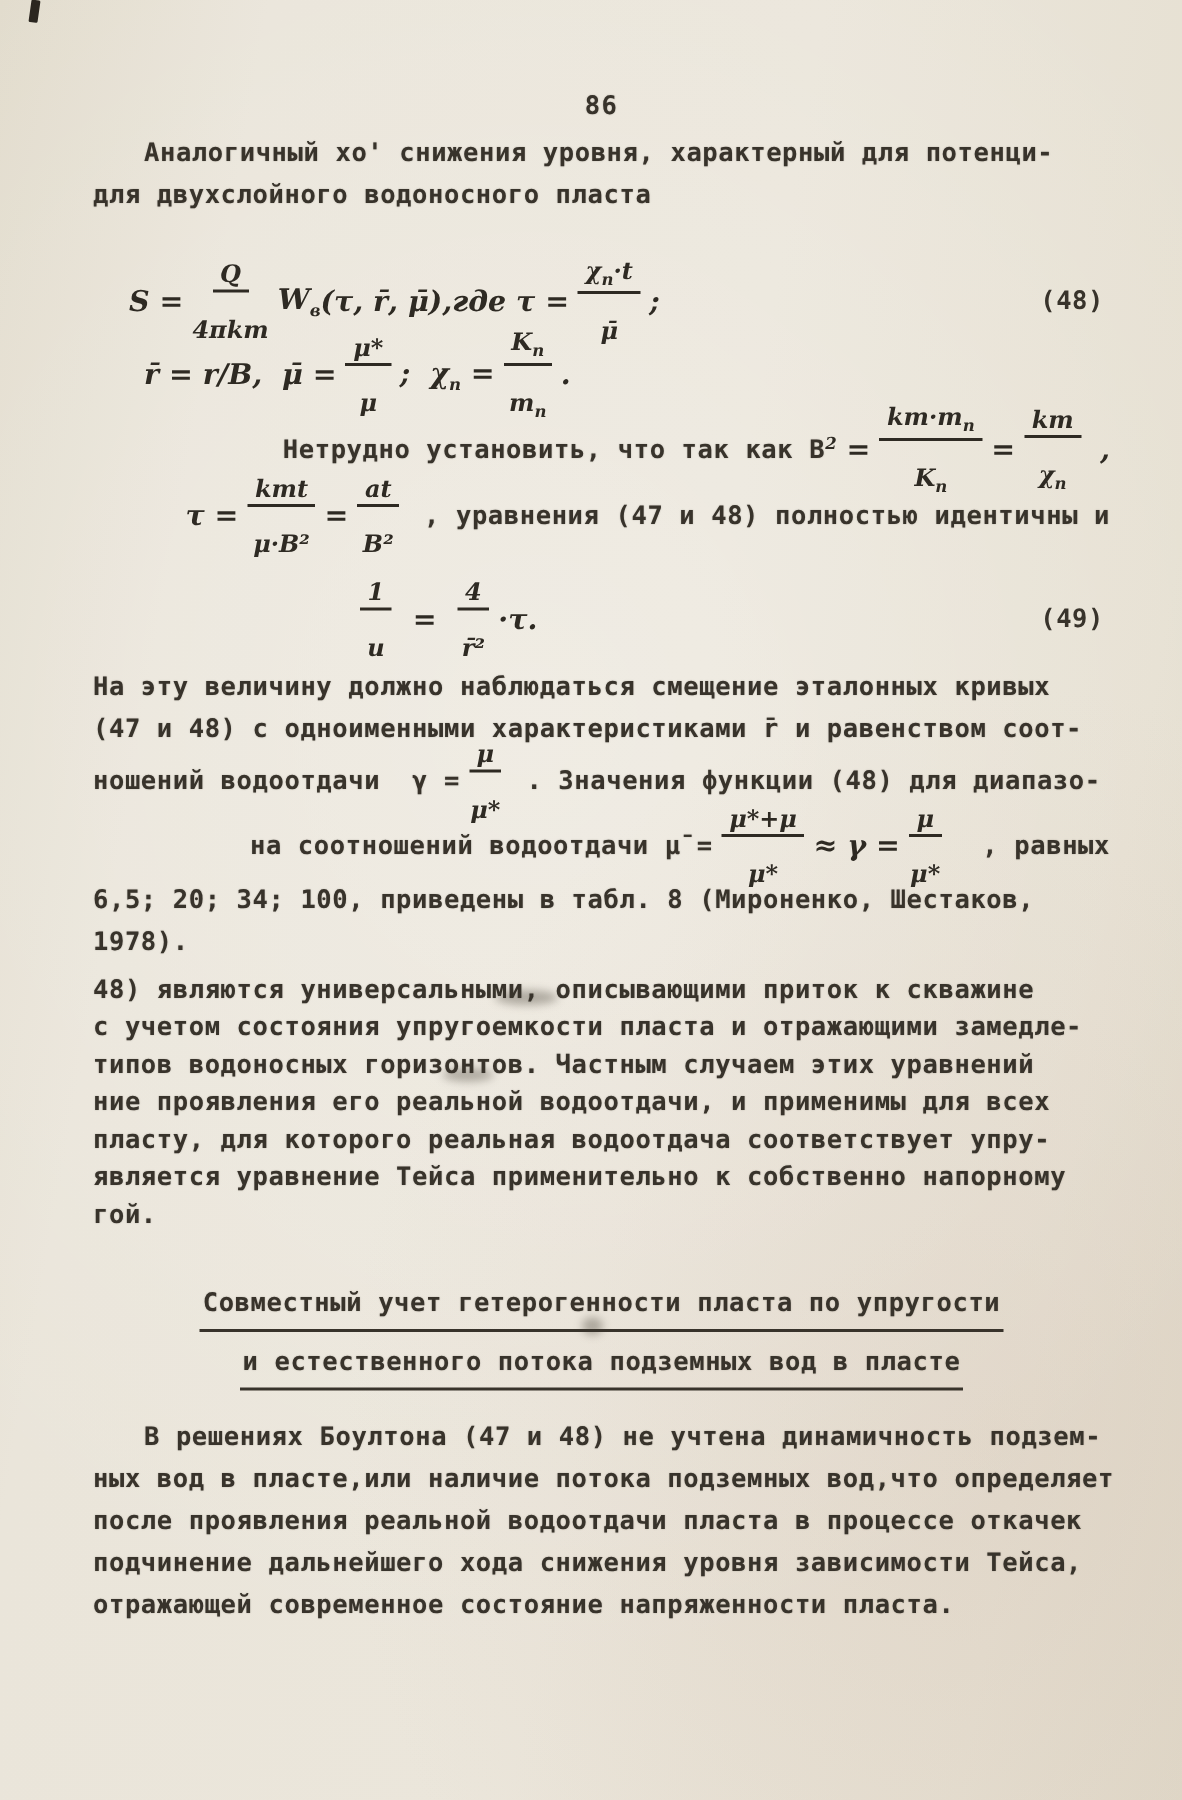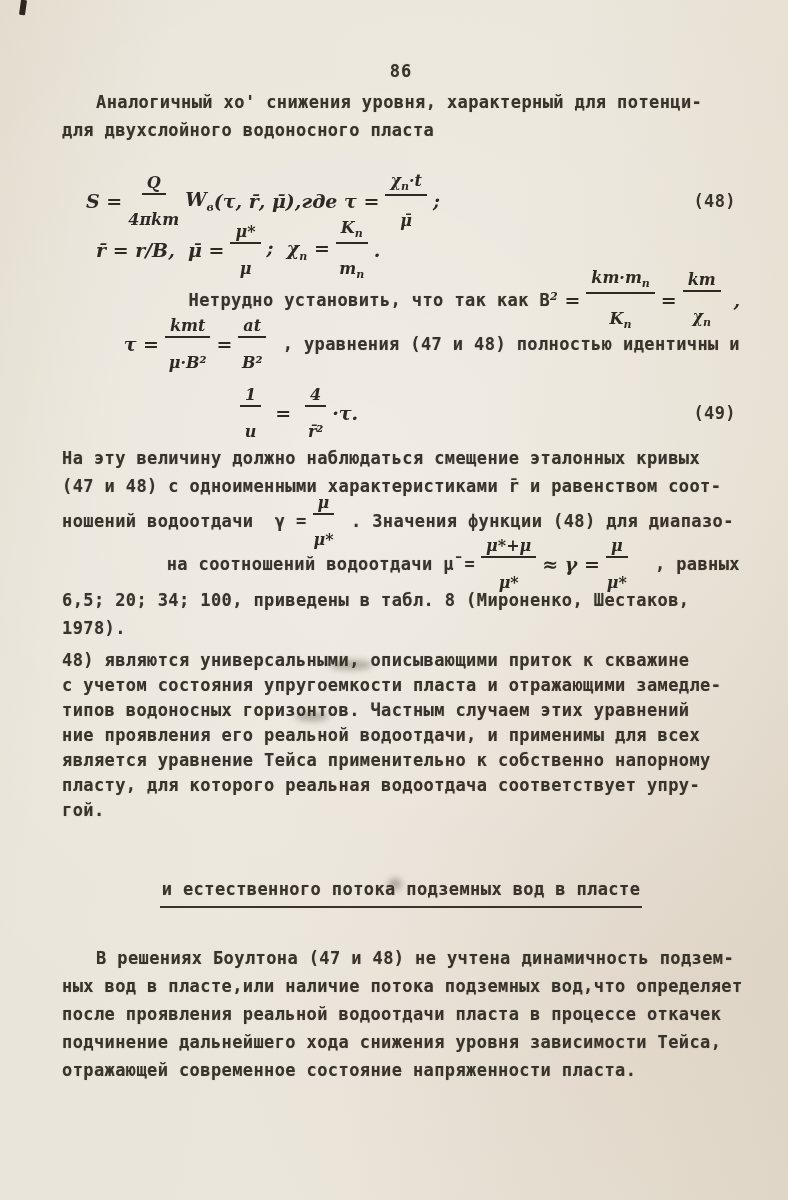--- a/index.html
+++ b/index.html
@@ -170,27 +170,27 @@
       </div>
       <div class="line">6,5; 20; 34; 100, приведены в табл. 8 (Мироненко, Шестаков,</div>
       <div class="line">1978).</div>
     </div>
 
     <div class="sect" style="top:648px">
       <div class="line" style="line-height:25px">48) являются универсальными, описывающими приток к скважине</div>
       <div class="line" style="line-height:25px">с учетом состояния упругоемкости пласта и отражающими замедле-</div>
       <div class="line" style="line-height:25px">типов водоносных горизонтов. Частным случаем этих уравнений</div>
       <div class="line" style="line-height:25px">ние проявления его реальной водоотдачи, и применимы для всех</div>
+      <div class="line" style="line-height:25px">пласту, для которого реальная водоотдача соответствует упру-</div>
       <div class="line" style="line-height:25px">является уравнение Тейса применительно к собственно напорному</div>
-      <div class="line" style="line-height:25px">пласту, для которого реальная водоотдача соответствует упру-</div>
       <div class="line" style="line-height:25px">гой.</div>
     </div>
 
     <div class="heading" style="top:856px">
-      <br>
+      <span class="hl">Совместный учет гетерогенности пласта по упругости</span><br>
       <span class="hl">и естественного потока подземных вод в пласте</span>
     </div>
 
     <div class="sect" style="top:944px">
       <div class="line"><span class="indent">В решениях Боултона (47 и 48) не учтена динамичность подзем-</span></div>
       <div class="line">ных вод в пласте,или наличие потока подземных вод,что определяет</div>
       <div class="line">после проявления реальной водоотдачи пласта в процессе откачек</div>
       <div class="line">подчинение дальнейшего хода снижения уровня зависимости Тейса,</div>
       <div class="line">отражающей современное состояние напряженности пласта.</div>
     </div>

